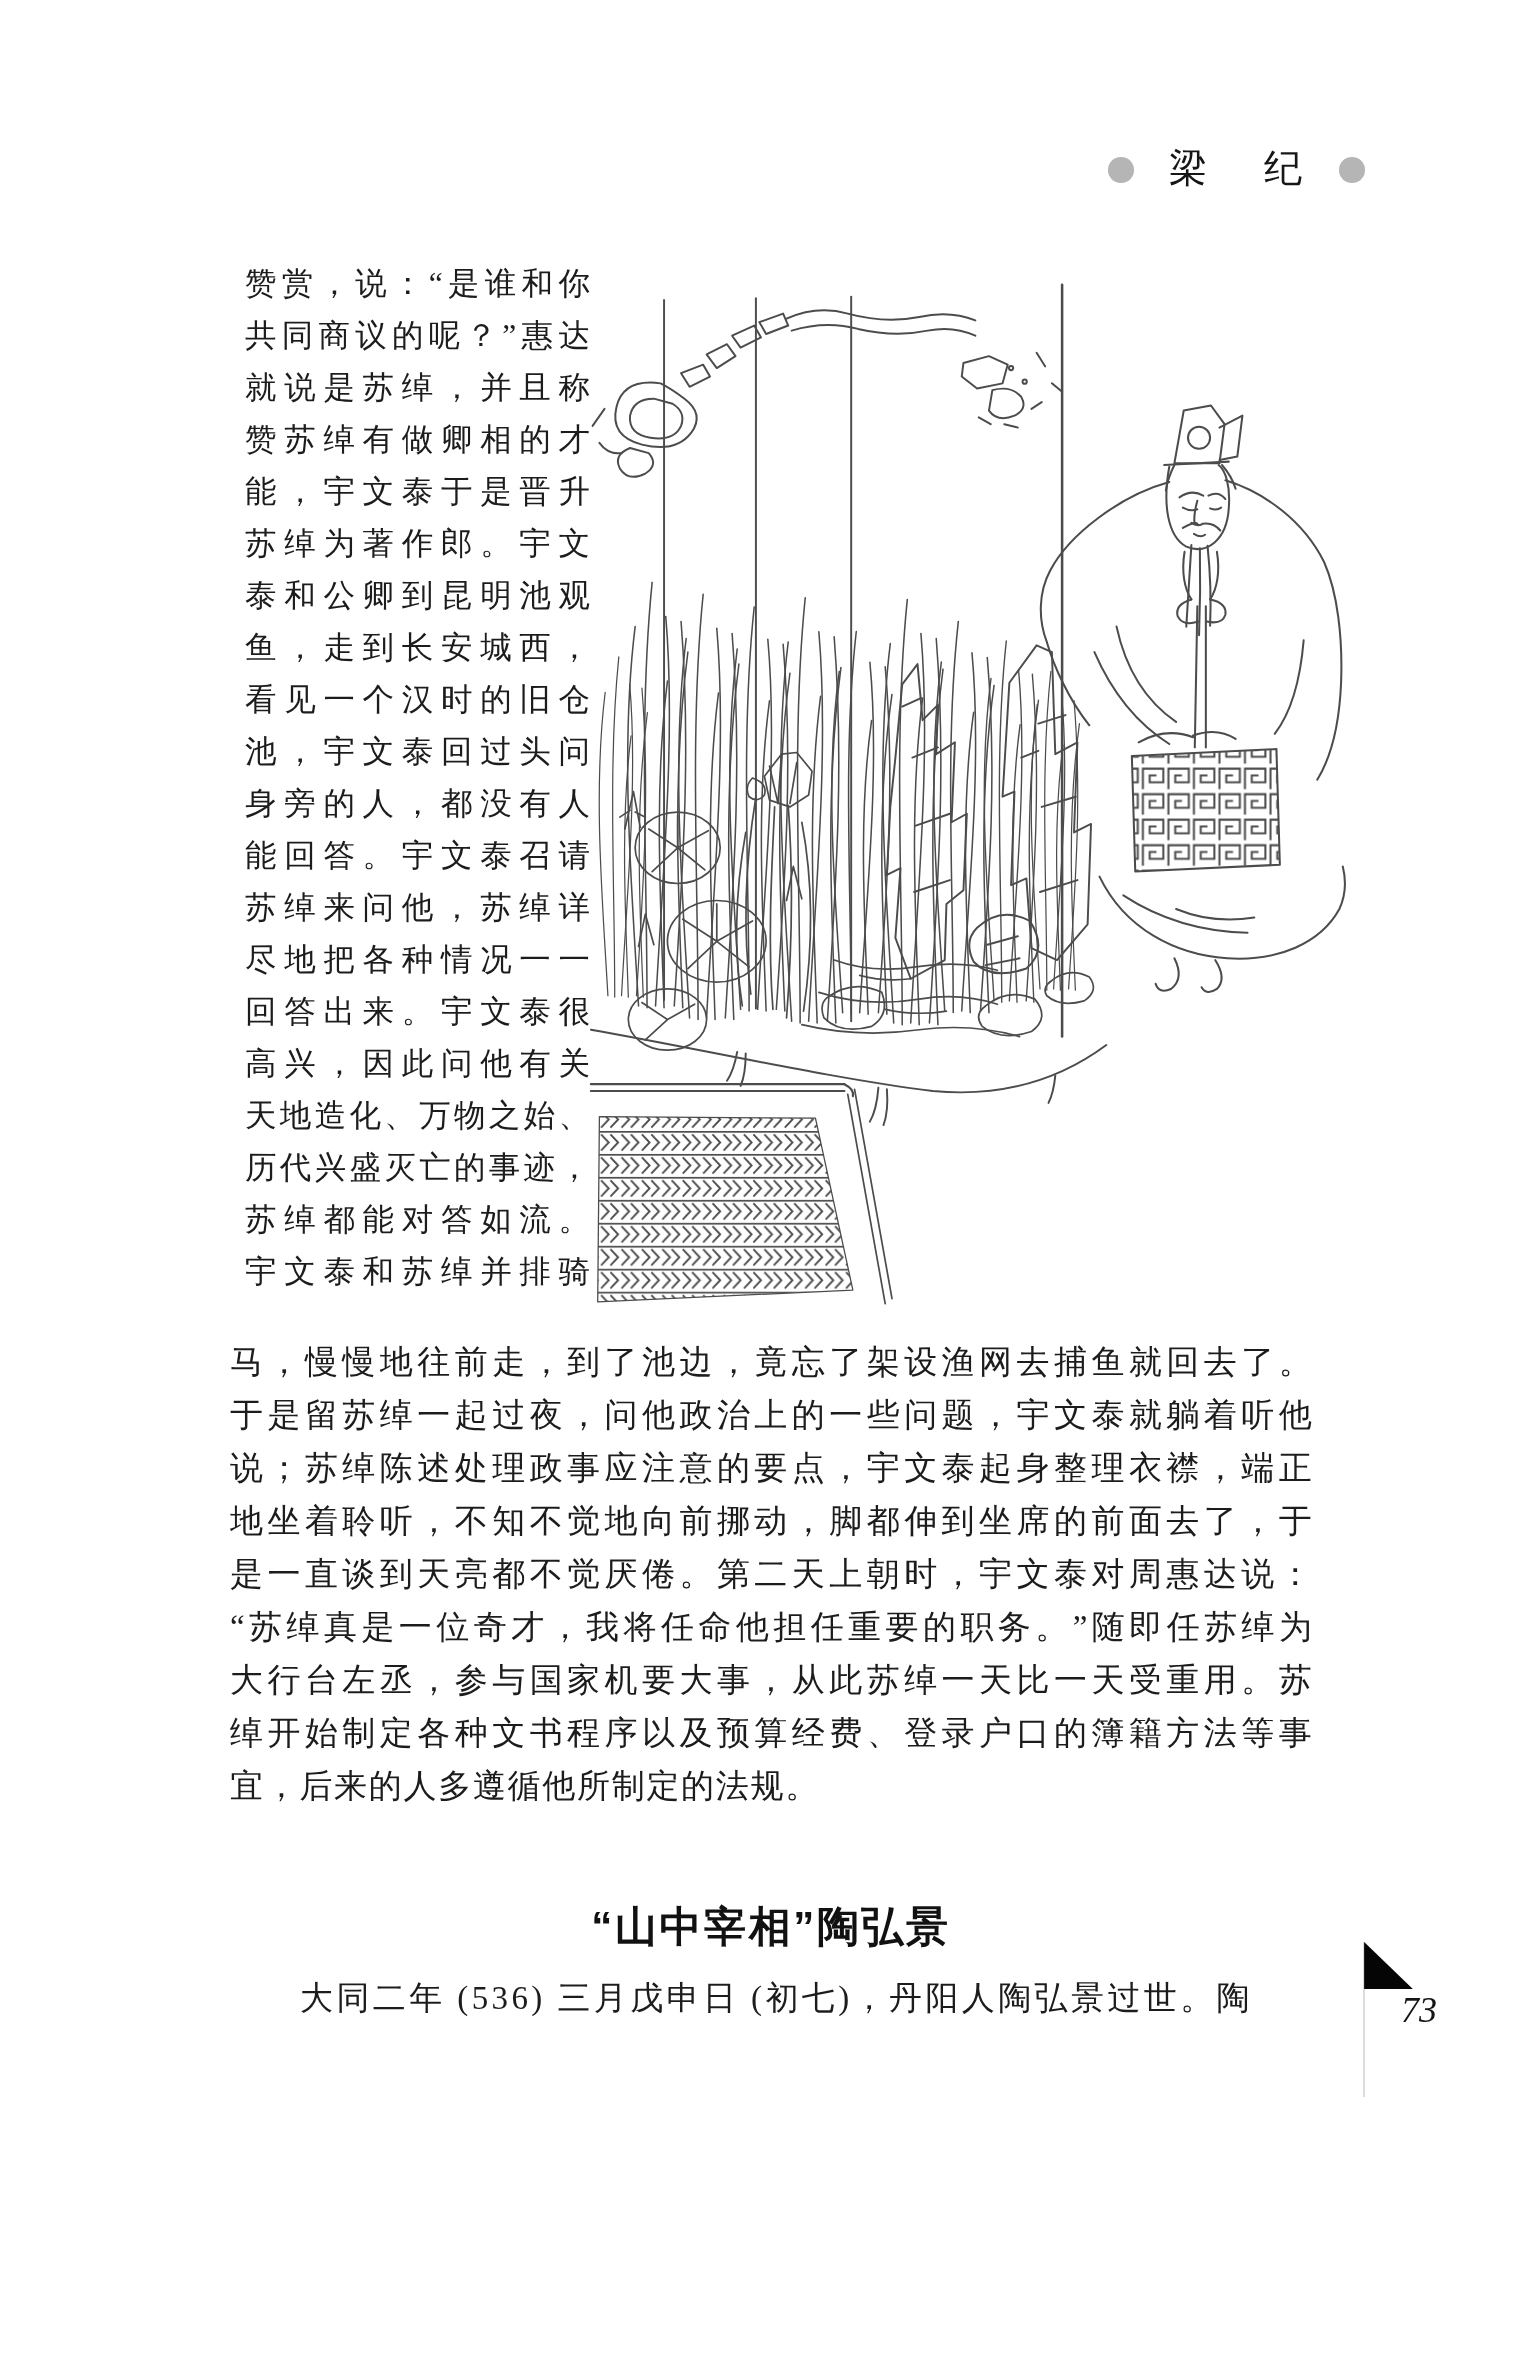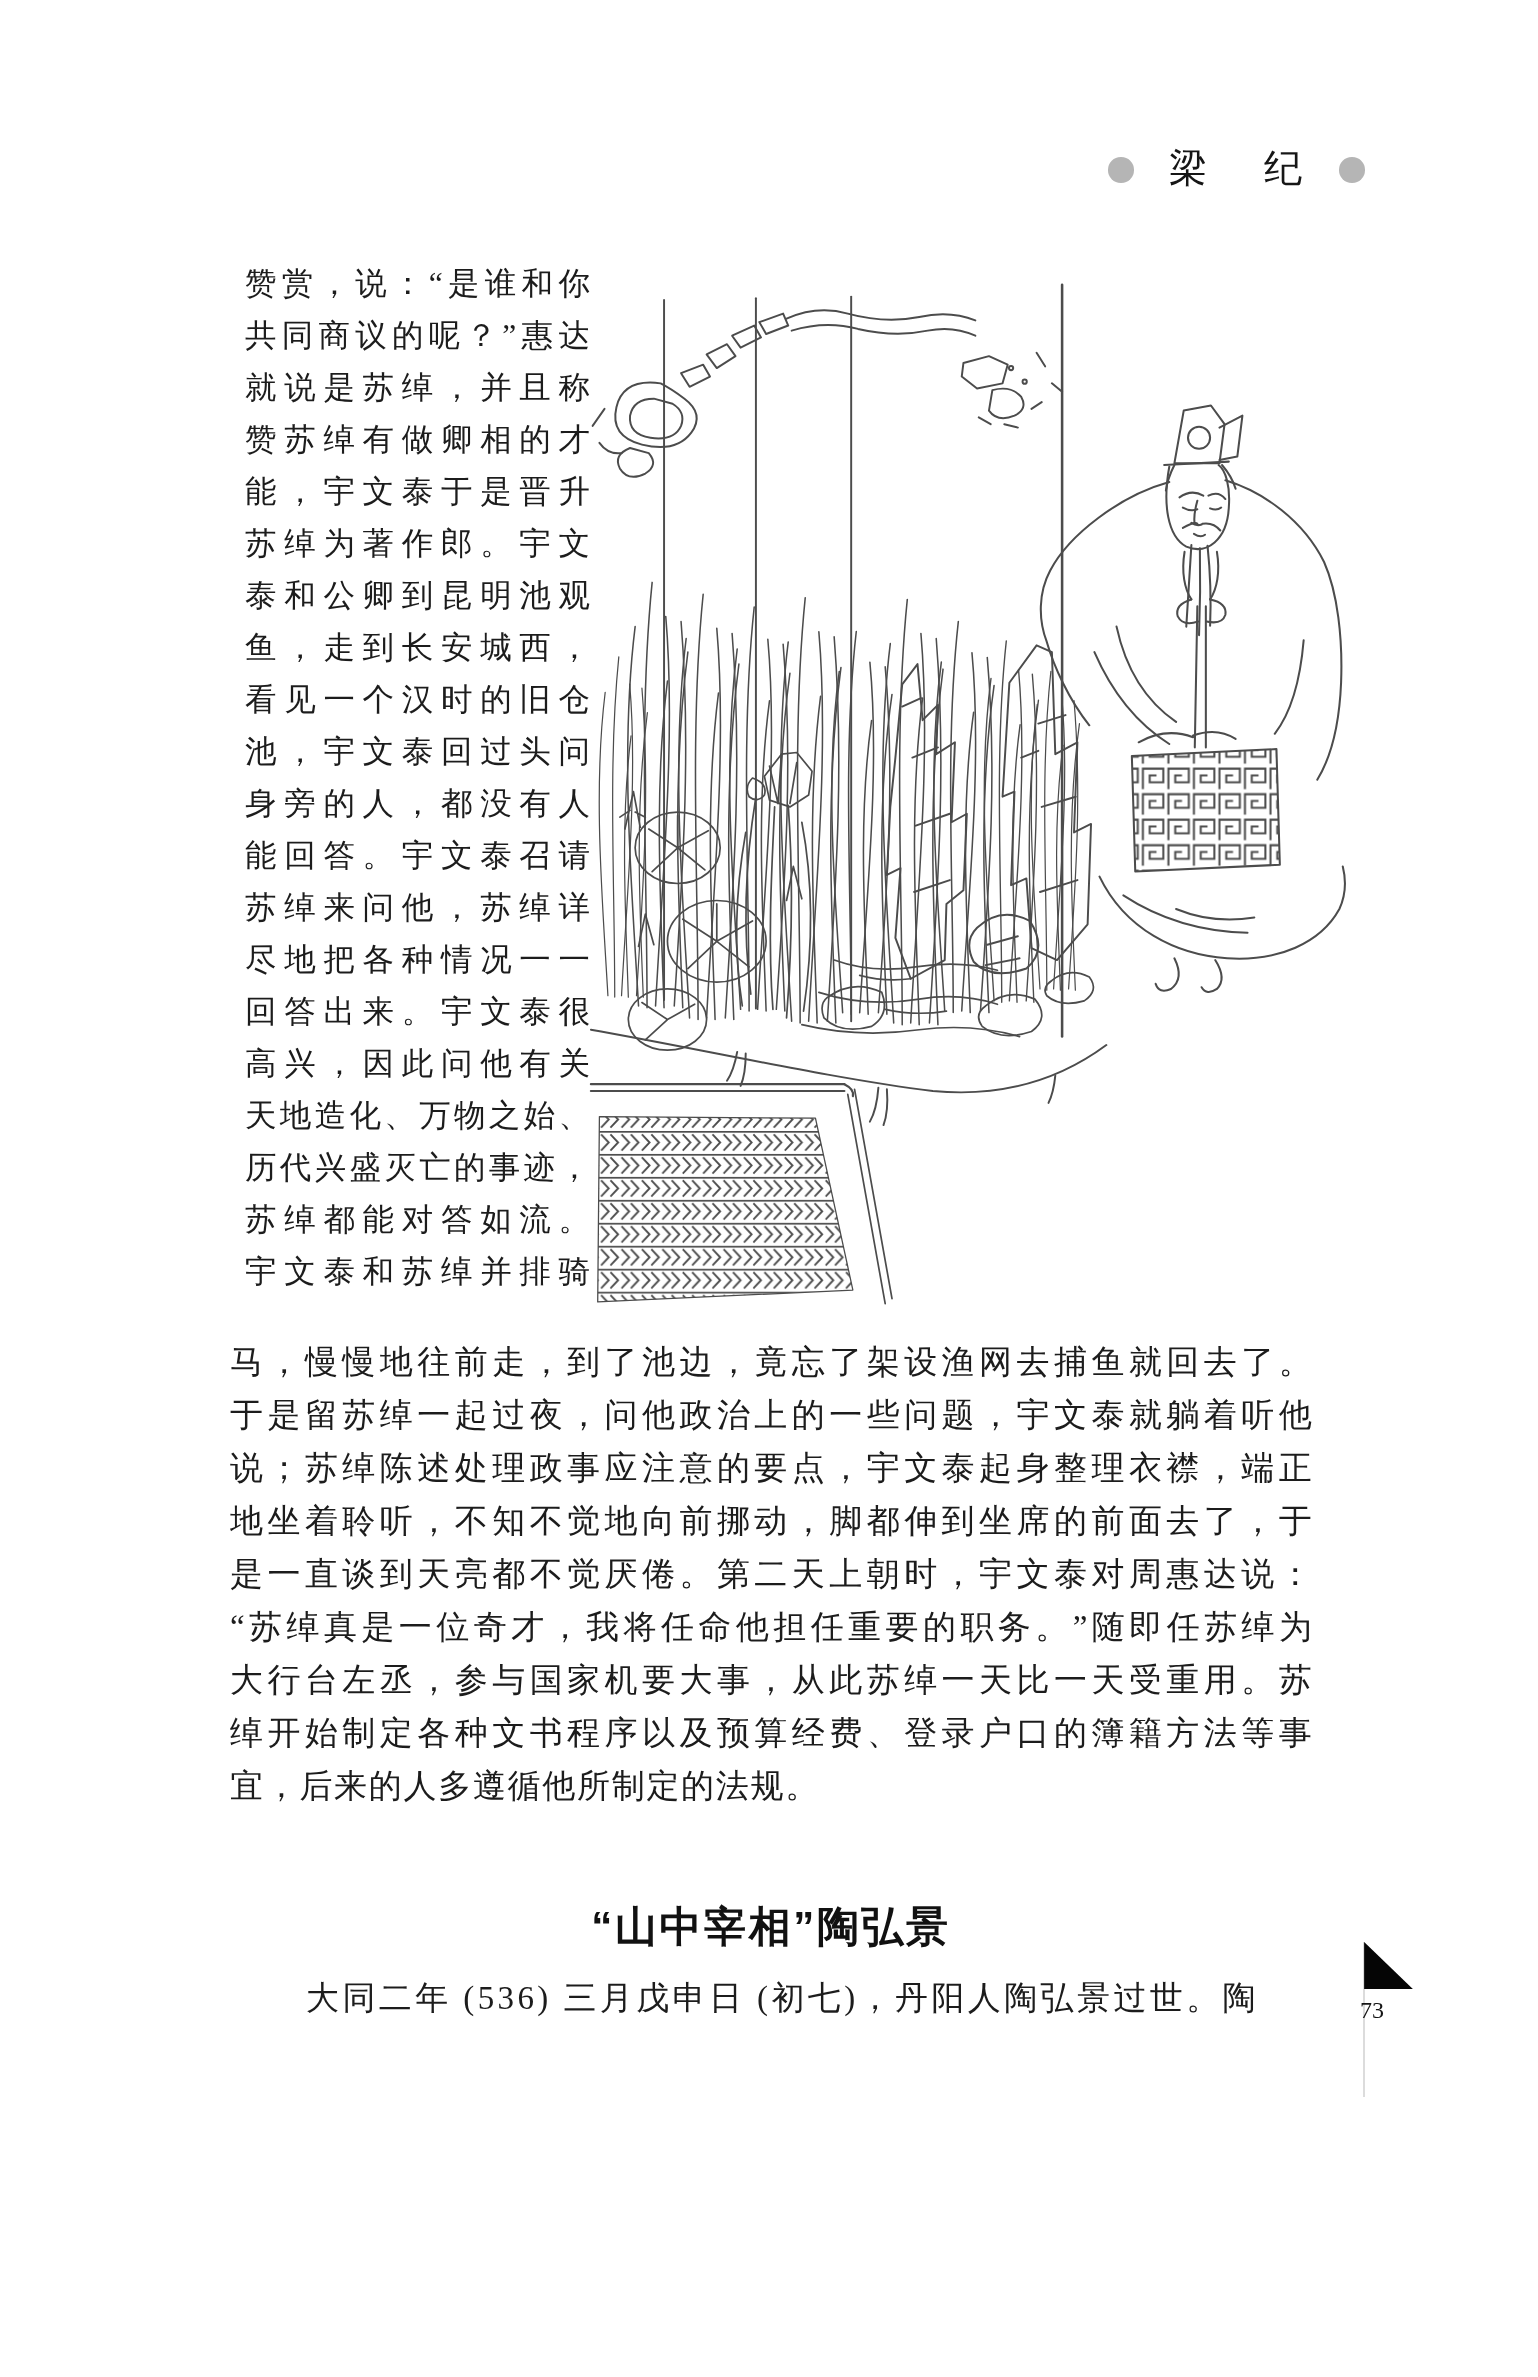--- a/index.html
+++ b/index.html
@@ -31,31 +31,31 @@
   }
   .body-line{height:53px;display:flex;justify-content:space-between;align-items:center;white-space:nowrap;}
   .body-line.partial{display:block;line-height:53px;letter-spacing:1.7px;}
   .jchars span{flex:0 0 auto;}
   .section-heading{
     position:absolute;left:230px;top:1860px;width:1082px;height:53px;
     text-align:center;font-family:"Liberation Sans","DejaVu Sans",sans-serif;
     font-weight:700;font-size:42px;line-height:53px;letter-spacing:2.6px;color:#111;margin-top:40px;
   }
   .section-para{
-    position:absolute;left:236px;top:1972px;width:1098px;
+    position:absolute;left:230px;top:1972px;width:1098px;
     font-size:33px;line-height:53px;letter-spacing:3.4px;text-indent:70px;white-space:nowrap;
   }
   
   .margin-rule{
     position:absolute;left:1363px;top:1942px;width:1.7px;height:155px;background:#dcdcdc;
   }
   .corner-triangle{position:absolute;left:1364px;top:1942px;}
   .page-number{
-    position:absolute;left:1360px;top:1991px;width:77px;text-align:left;
-    font-size:24px;line-height:39px;color:#141414;
+    position:absolute;left:1360px;top:1991px;width:77px;text-align:right;
+    font-size:36px;line-height:39px;color:#141414;font-style:italic;
   }
   
   .illus{position:absolute;left:579px;top:281px;}
 </style>
 </head>
 <body>
 
 <div class="page">
 
   <div class="runhead-dot" style="left:1108px;top:157px"></div>

